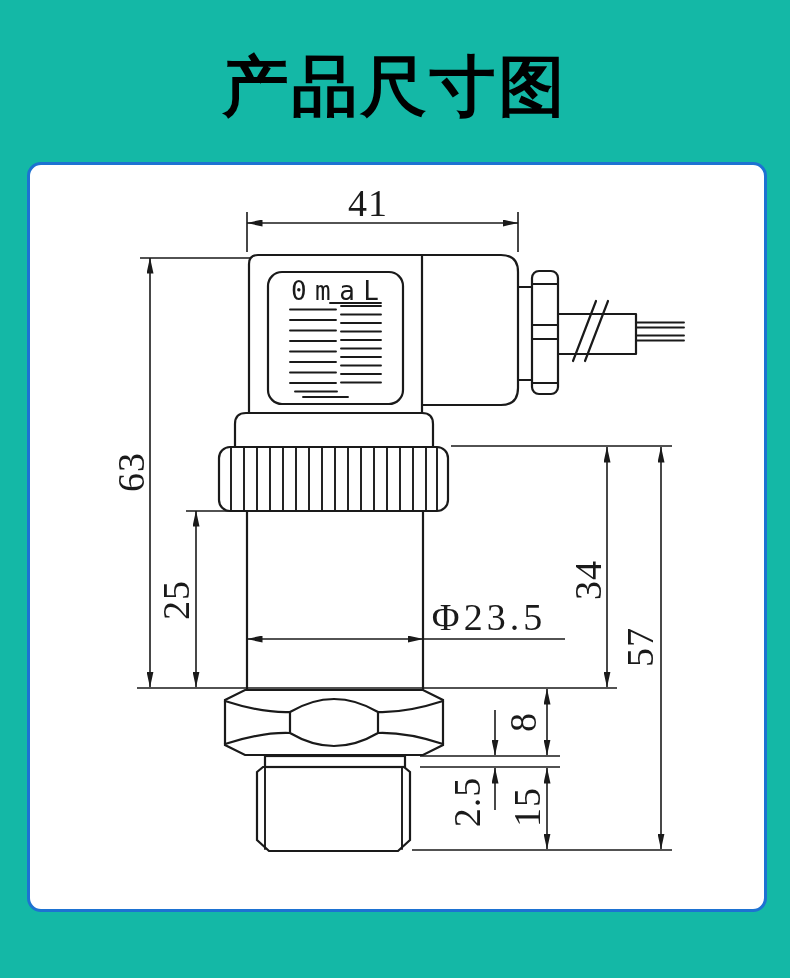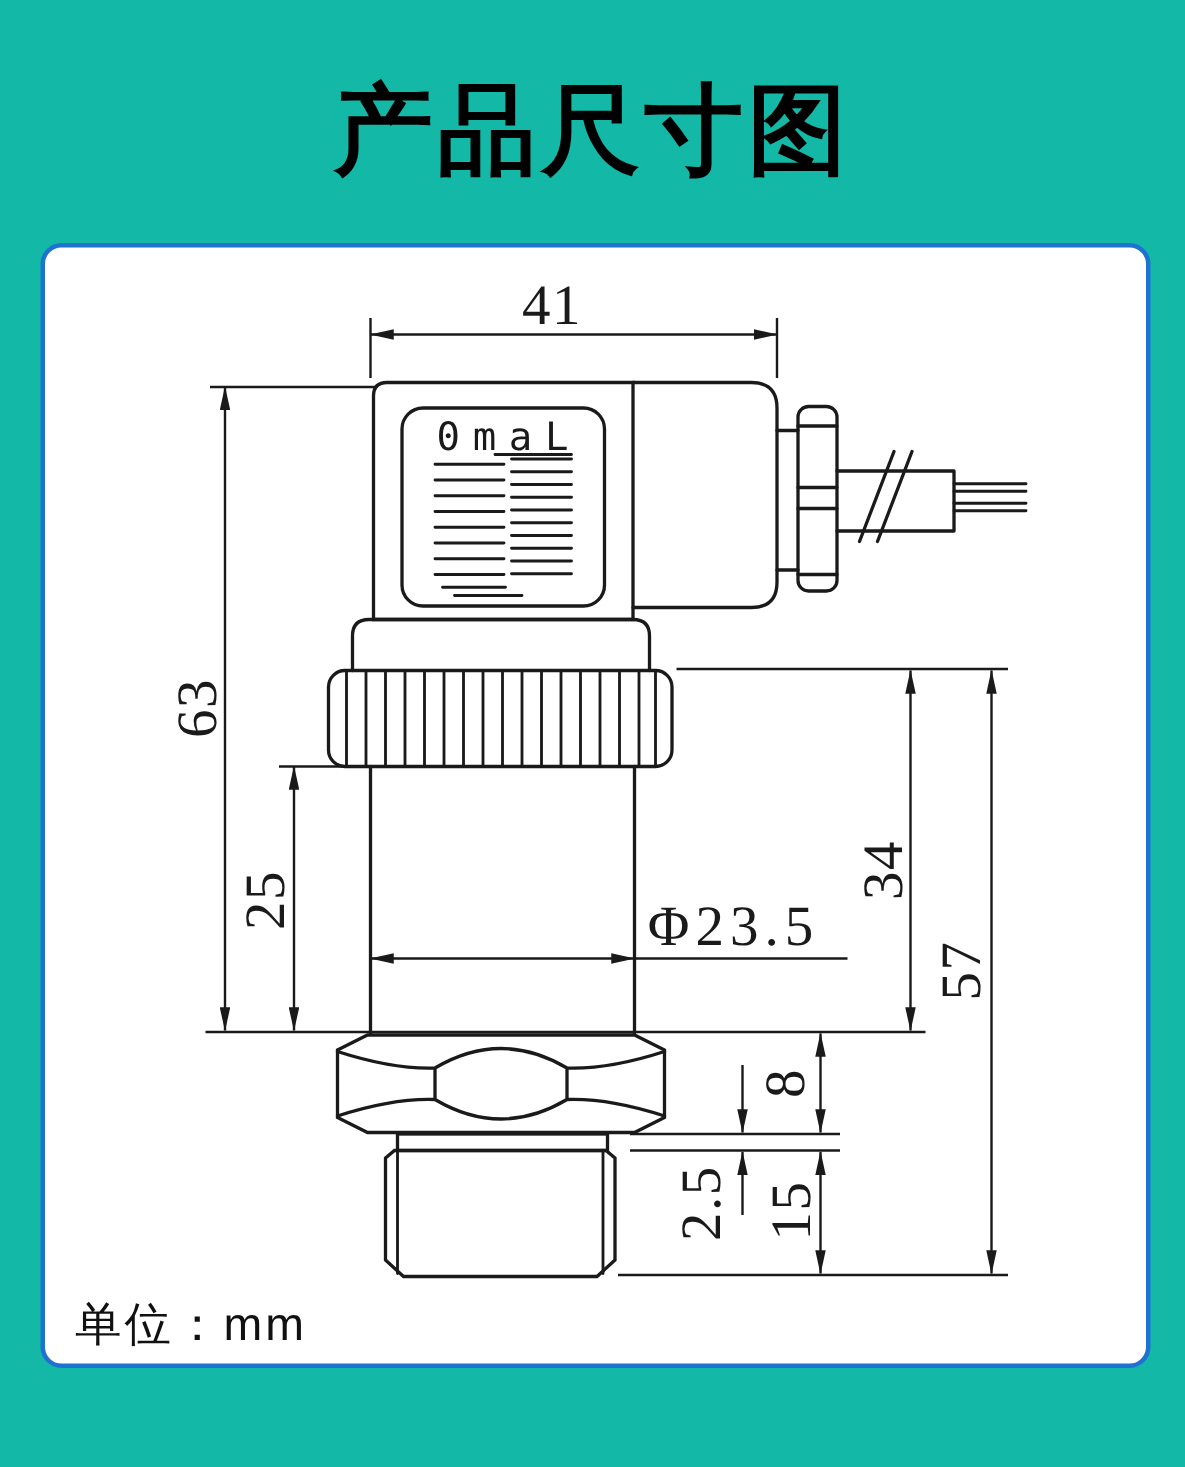--- a/index.html
+++ b/index.html
@@ -112,15 +112,14 @@
       <text class="dim-text" text-anchor="middle" transform="translate(601,580) rotate(-90)">34</text>
       <text class="dim-text" text-anchor="middle" transform="translate(653,647) rotate(-90)">57</text>
       <text class="dim-text" text-anchor="middle" transform="translate(536,722) rotate(-90)">8</text>
       <text class="dim-text" text-anchor="middle" transform="translate(480,802) rotate(-90)">2.5</text>
       <text class="dim-text" text-anchor="middle" transform="translate(540,807) rotate(-90)">15</text>
 
       <text class="logo-text" x="291" y="300" textLength="88">0maL</text>
     </g>
   </svg>
 
-  <div class="unit">单位：mm</div>
 
 </div>
 
 </body></html>

